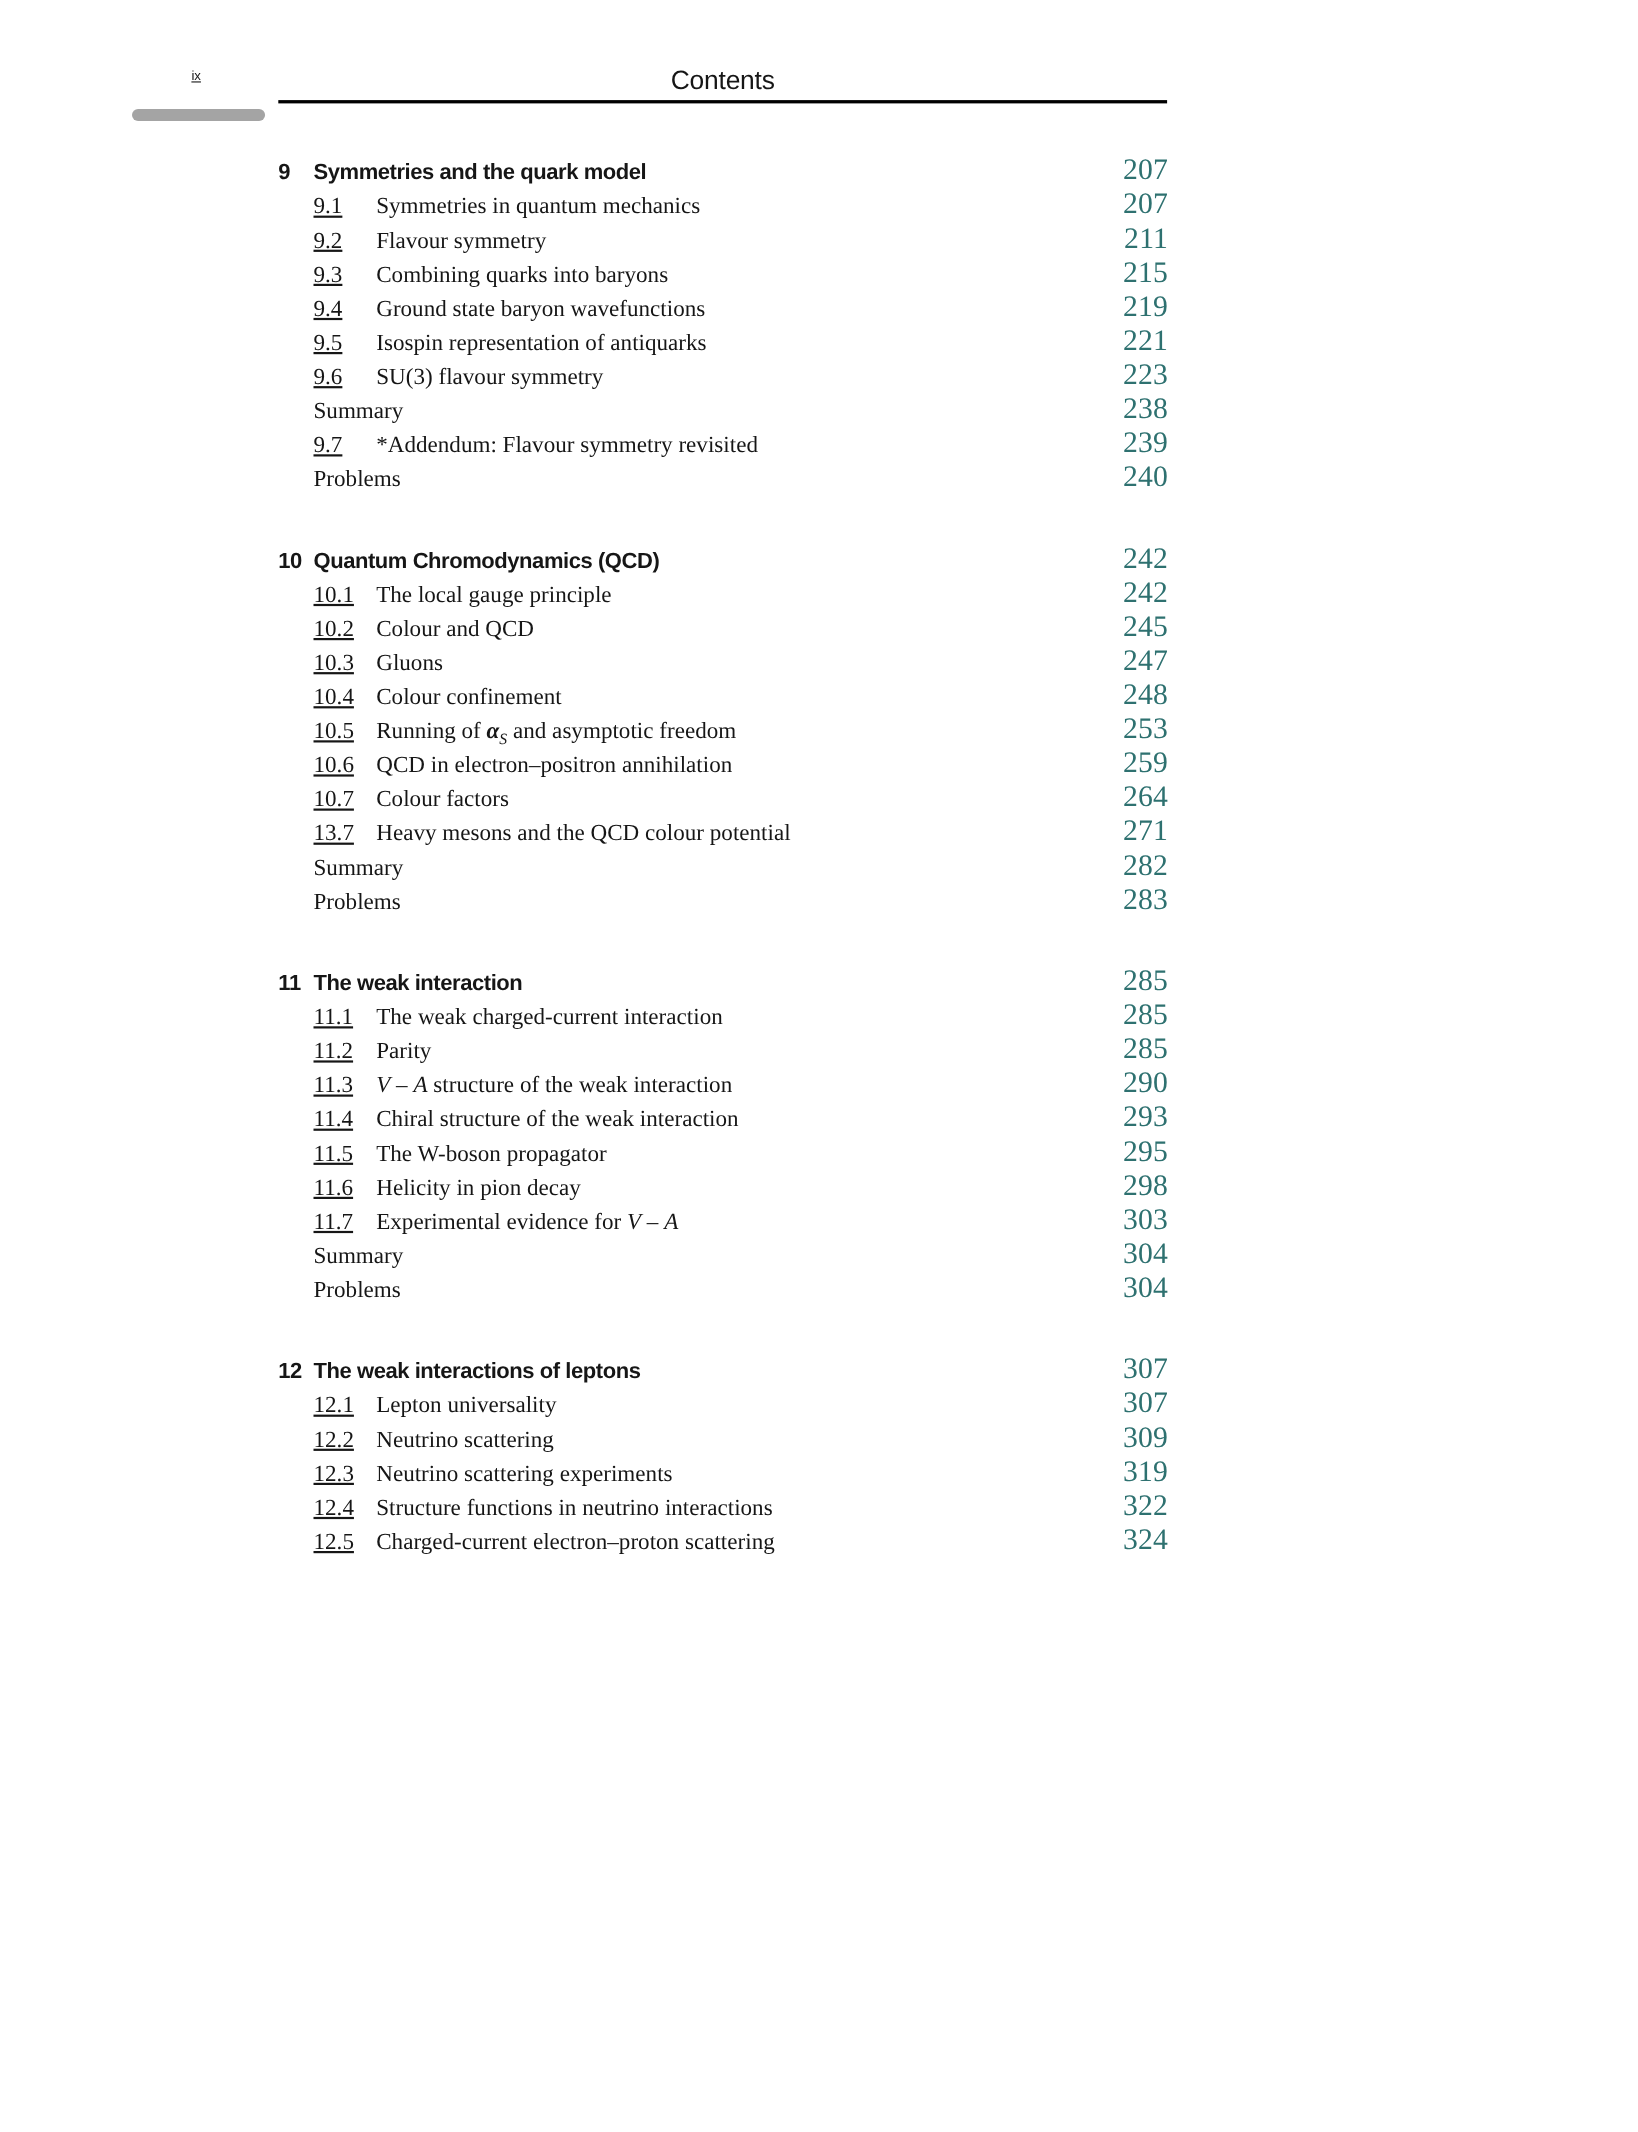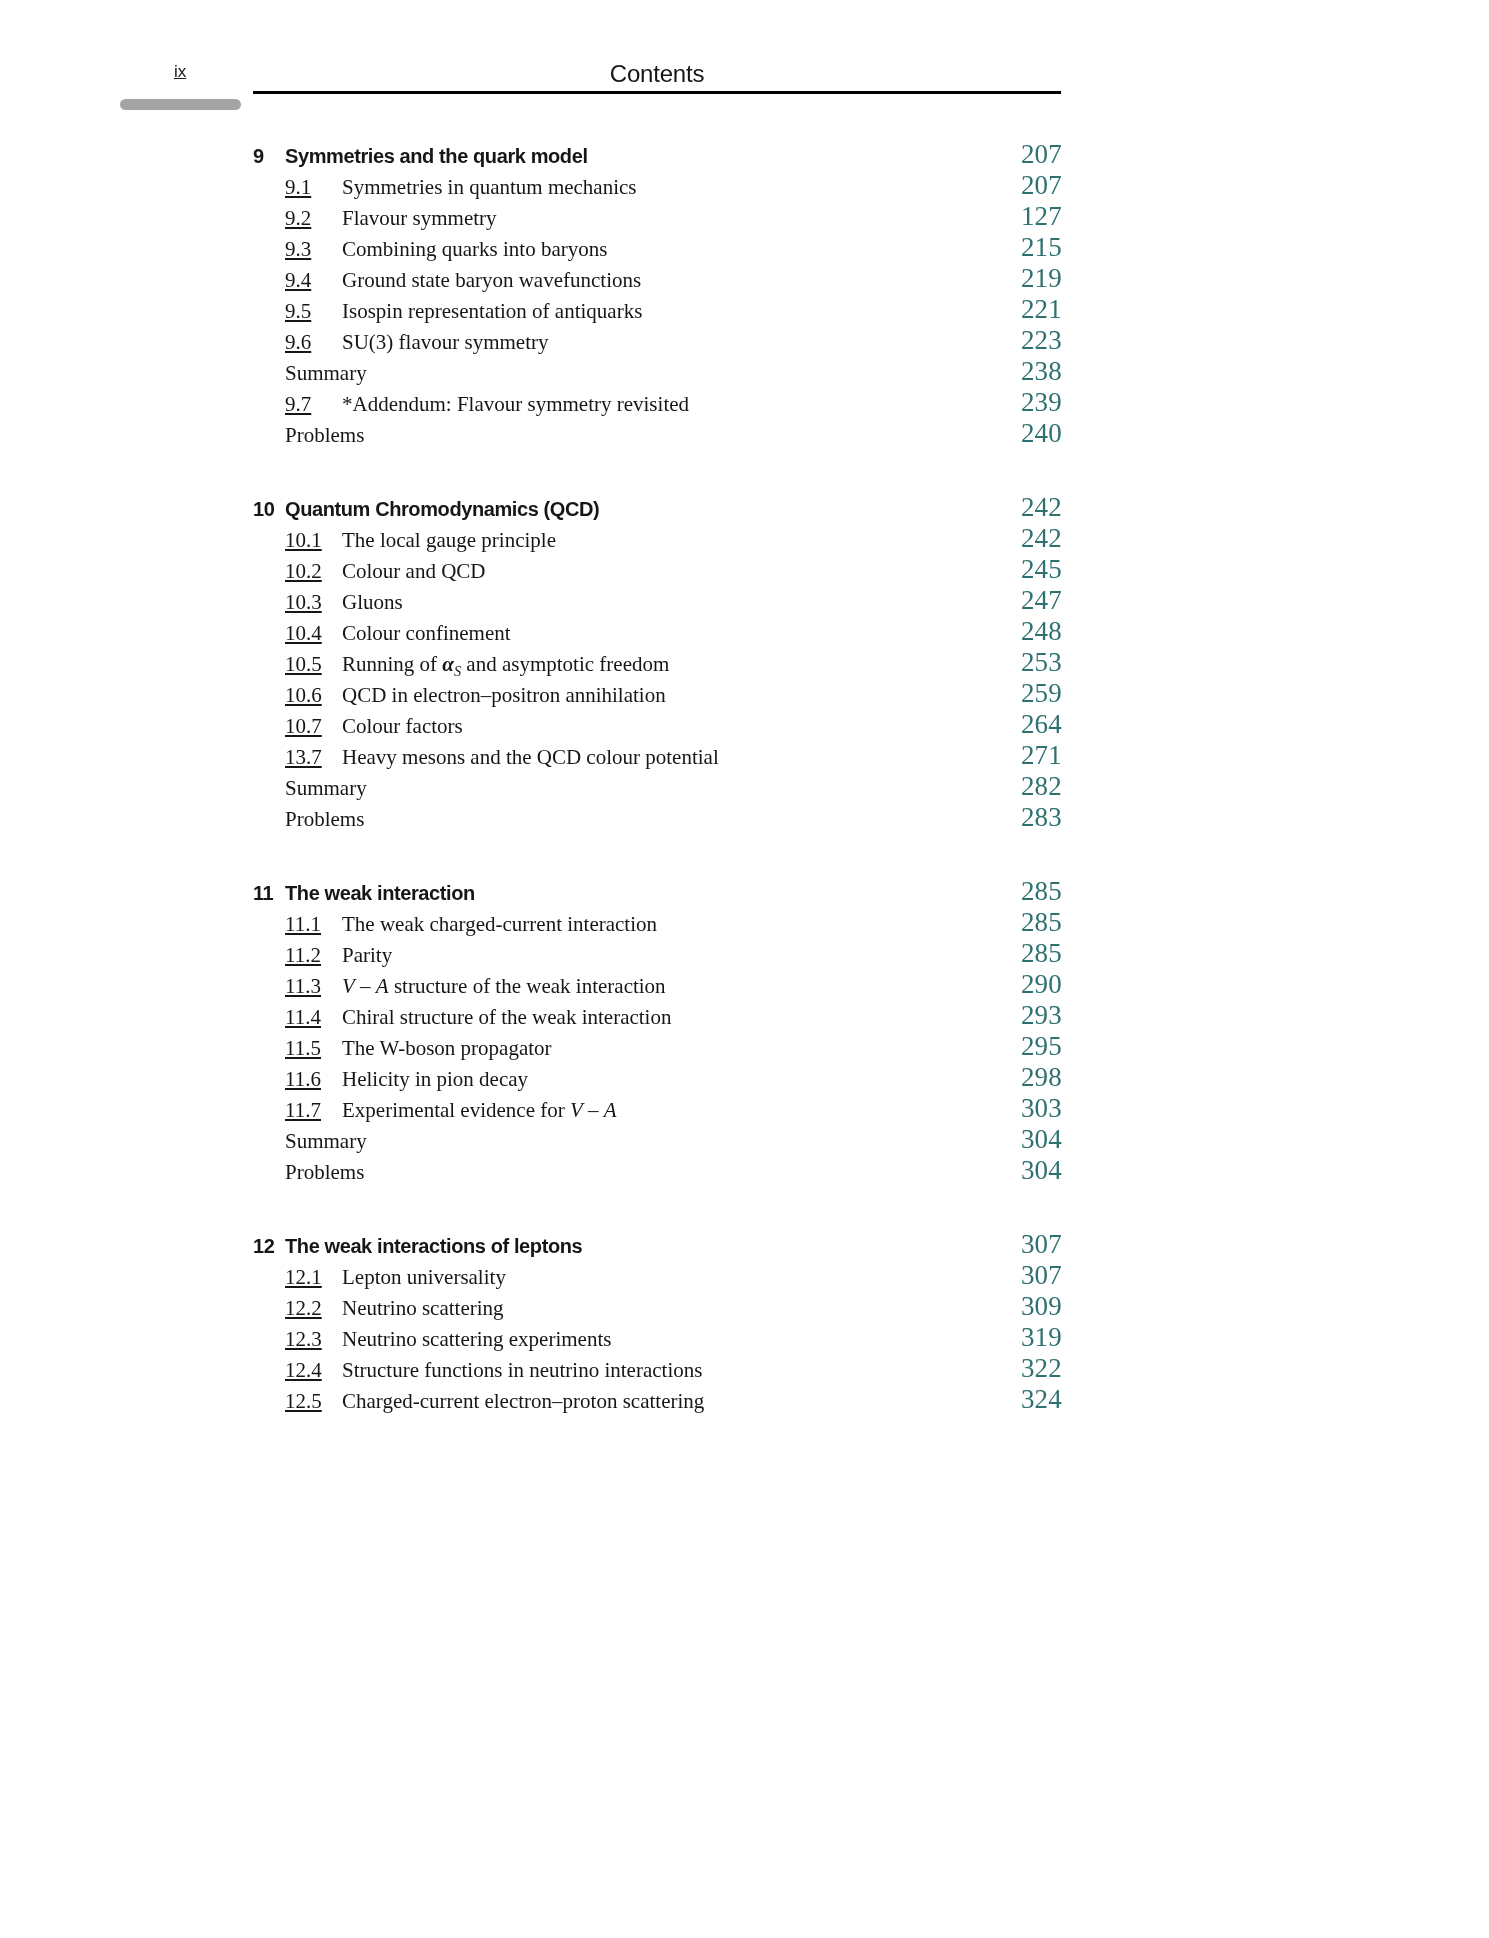--- a/index.html
+++ b/index.html
@@ -11,21 +11,21 @@
     background: #ffffff;
     font-family: "Liberation Serif", serif;
     color: #161616;
     overflow: hidden;
   }
   .folio {
     position: absolute;
     left: 174px;
     top: 62px;
     font-family: "Liberation Sans", sans-serif;
-    font-size: 17px;
+    font-size: 12px;
     color: #161616;
     text-decoration: underline;
   }
   .gray-bar {
     position: absolute;
     left: 120px;
     top: 99px;
     width: 121px;
     height: 11px;
     background: #a4a4a4;
@@ -103,21 +103,21 @@
           <span class="pagenum">207</span>
         </div>
         <div class="row section-row">
           <span class="num">9.1</span>
           <span class="title">Symmetries in quantum mechanics</span>
           <span class="pagenum">207</span>
         </div>
         <div class="row section-row">
           <span class="num">9.2</span>
           <span class="title">Flavour symmetry</span>
-          <span class="pagenum">127</span>
+          <span class="pagenum">211</span>
         </div>
         <div class="row section-row">
           <span class="num">9.3</span>
           <span class="title">Combining quarks into baryons</span>
           <span class="pagenum">215</span>
         </div>
         <div class="row section-row">
           <span class="num">9.4</span>
           <span class="title">Ground state baryon wavefunctions</span>
           <span class="pagenum">219</span>

